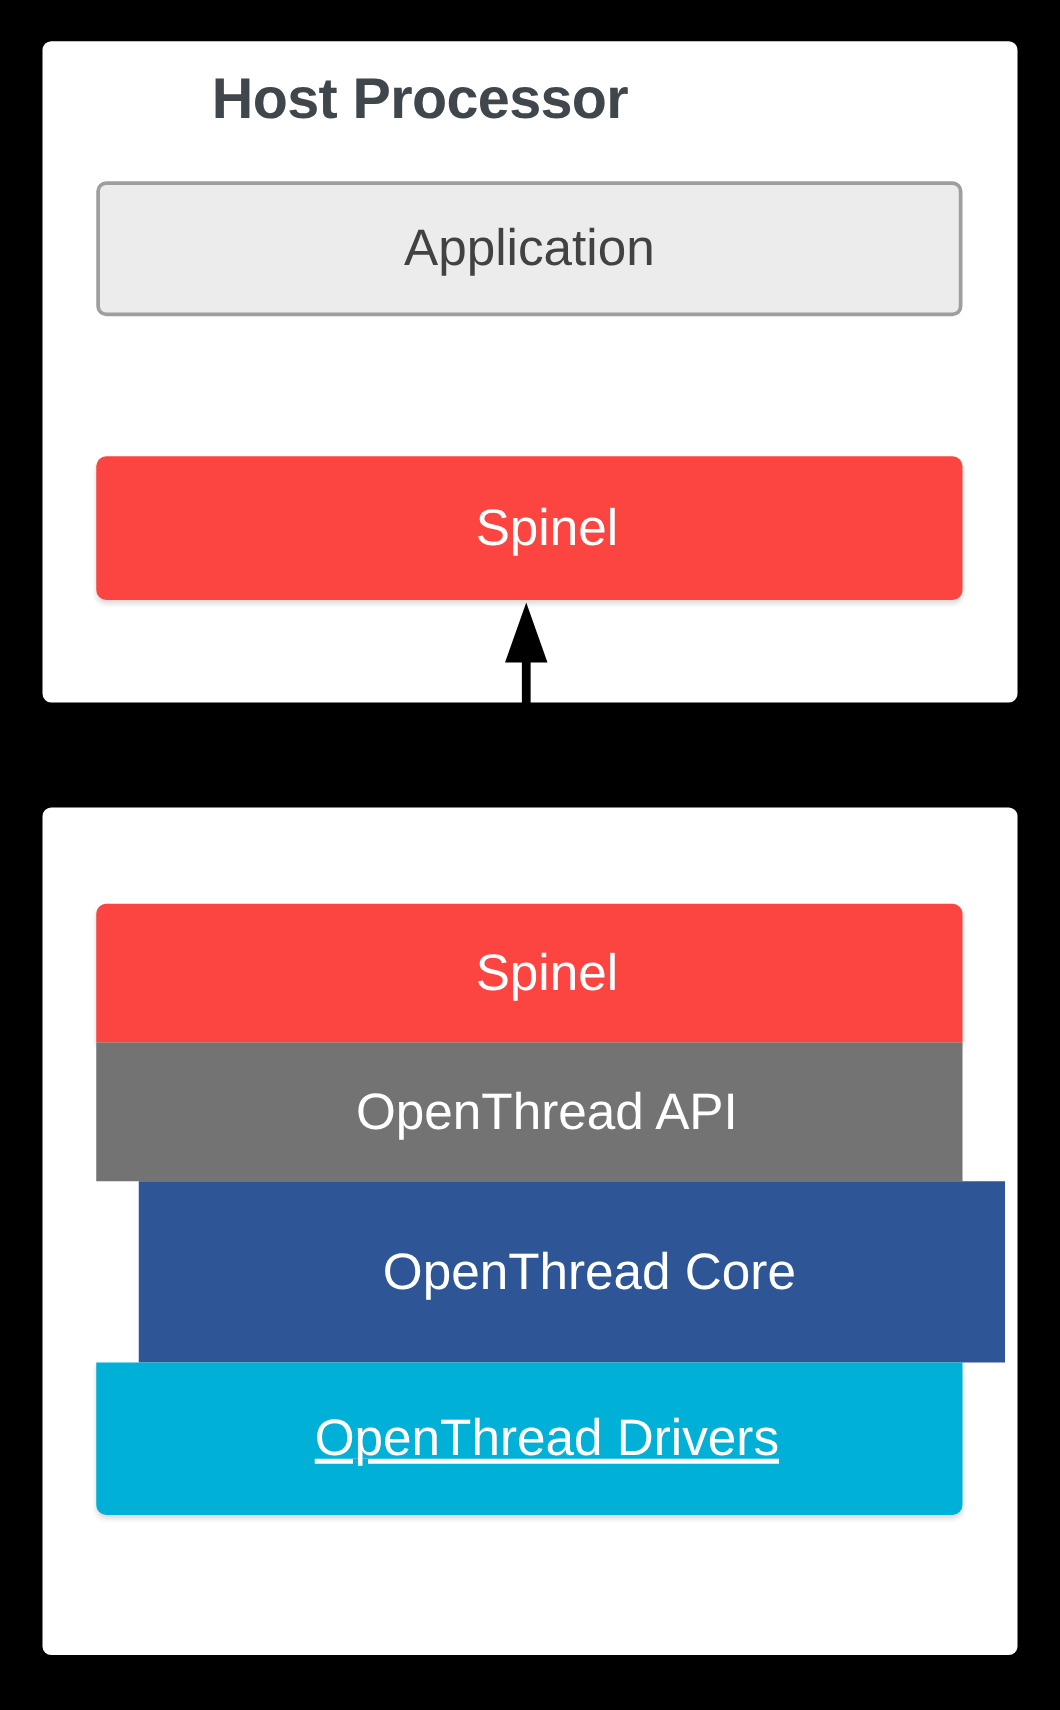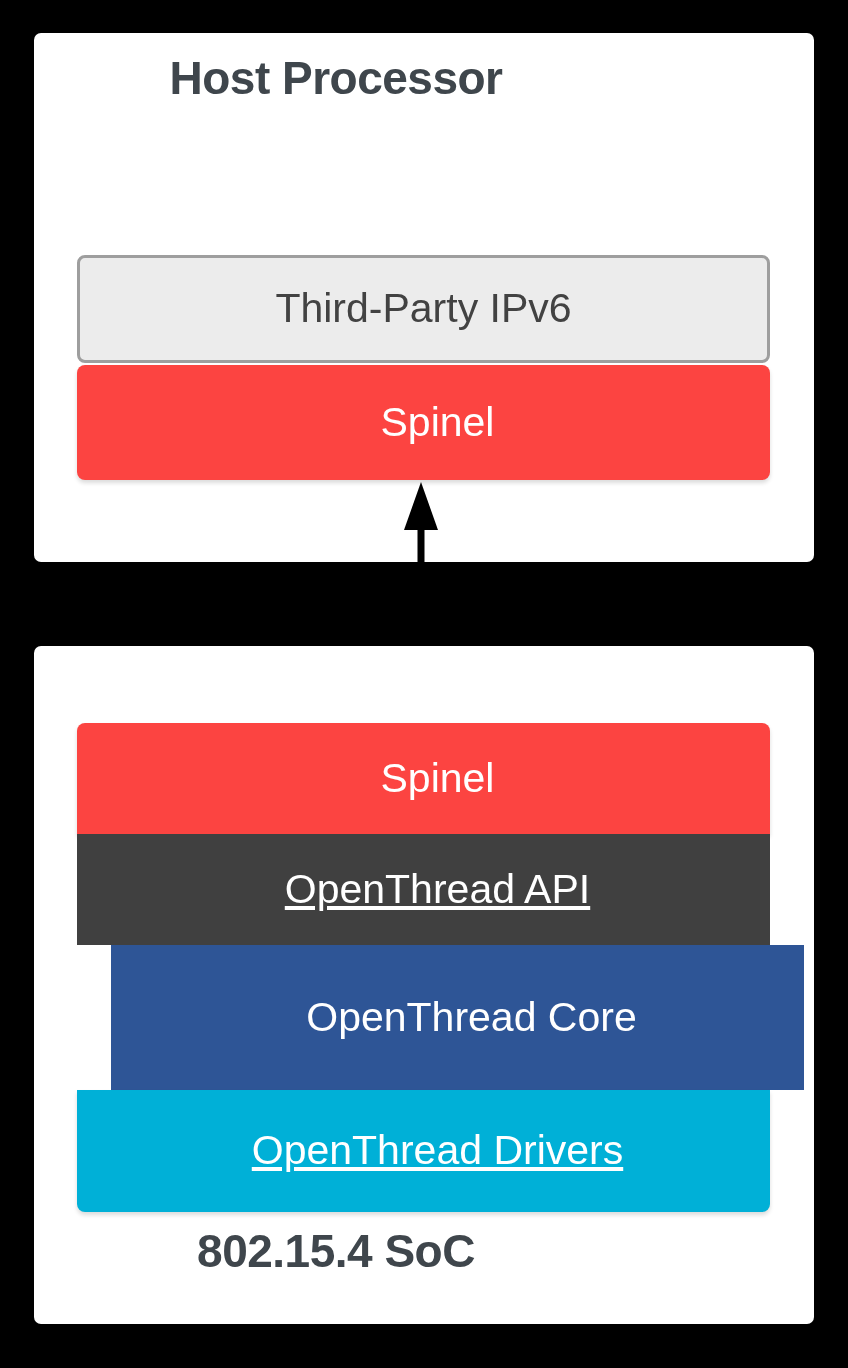--- a/index.html
+++ b/index.html
@@ -125,24 +125,24 @@
 </style>
 </head>
 <body>
 
 <div class="stage">
 
   <div class="panel" id="panel-host"></div>
 
   <div class="panel-title" id="title-host">Host Processor</div>
 
+  <div class="layer grey" id="box-application">
+    <span>Application</span>
+  </div>
 
-  <div class="layer grey" id="box-thirdparty-ipv6">
-    <span>Third-Party IPv6</span>
-  </div>
 
   <div class="layer solid" id="box-spinel-host" style="background:#fc4441;">
     <span>Spinel</span>
   </div>
 
   <div class="arrow" id="arrow-up">
     <svg viewBox="0 0 36 164" preserveAspectRatio="none" xmlns="http://www.w3.org/2000/svg">
       <polygon points="18,0 35,48 1,48" fill="#000000"></polygon>
       <rect x="14.5" y="44" width="7" height="120" fill="#000000"></rect>
     </svg>
@@ -154,27 +154,26 @@
       <polygon points="18,80 1,32 35,32" fill="#000000"></polygon>
     </svg>
   </div>
 
   <div class="panel" id="panel-soc"></div>
 
   <div class="layer solid" id="box-spinel-soc" style="background:#fc4441;">
     <span>Spinel</span>
   </div>
 
-  <div class="layer solid" id="box-openthread-api" style="background:#404040;text-decoration:underline;">
+  <div class="layer solid" id="box-openthread-api" style="background:#737373;">
     <span>OpenThread API</span>
   </div>
 
   <div class="layer solid" id="box-openthread-core" style="background:#2e5596;margin-left:34px;">
     <span>OpenThread Core</span>
   </div>
 
   <div class="layer solid" id="box-openthread-drivers" style="background:#00b0d7;">
     <span>OpenThread Drivers</span>
   </div>
 
-  <div class="panel-title" id="title-soc">802.15.4 SoC</div>
 
 </div>
 
 </body></html>

